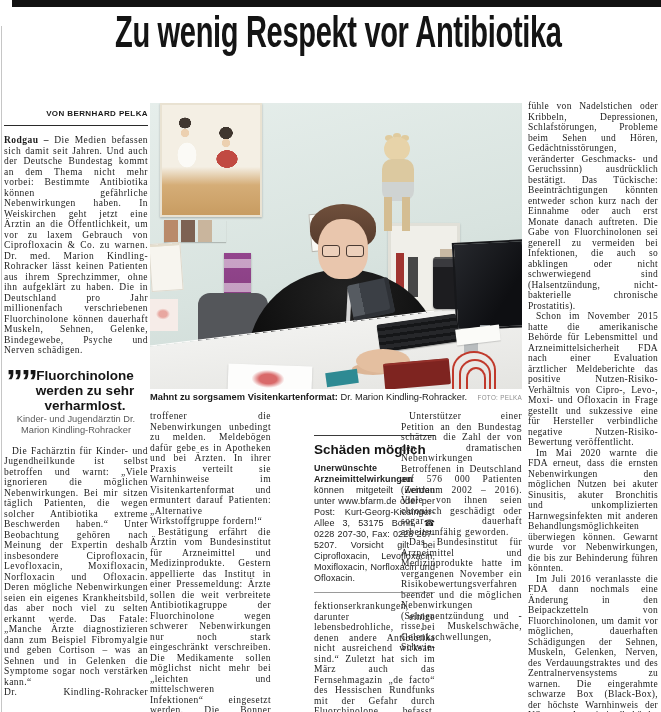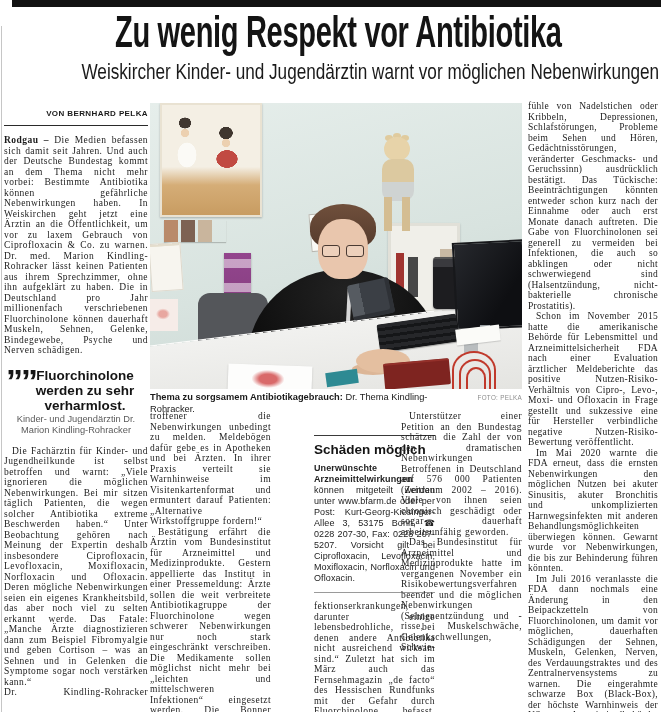--- a/index.html
+++ b/index.html
@@ -114,21 +114,20 @@
   .ph-wire .r3 { left:16px; bottom:0; width:16px; height:20px; }
 </style>
 </head>
 <body>
 
 <div class="page">
   <div class="topbar"></div>
   <div class="leftrule"></div>
 
   <h1 class="headline"><span>Zu wenig Respekt vor Antibiotika</span></h1>
-  <h2 class="subheadline"><span>Weiskircher Kinder- und Jugendärztin warnt vor möglichen Nebenwirkungen</span></h2>
 
   <div class="col col1">
     <div class="bylinewrap">
       <span class="byline">VON BERNHARD PELKA</span>
     </div>
     <p><b class="dateline">Rodgau – </b><span>Die Medien befassen sich damit seit Jahren. Und auch der Deutsche Bundestag kommt an dem Thema nicht mehr vorbei: Bestimmte Antibiotika können gefährliche Nebenwirkungen haben. In Weiskirchen geht jetzt eine Ärztin an die Öffentlichkeit, um vor zu laxem Gebrauch von Ciprofloxacin &amp; Co. zu warnen. Dr. med. Marion Kindling-Rohracker lässt keinen Patienten aus ihrem Sprechzimmer, ohne ihn aufgeklärt zu haben. Die in Deutschland pro Jahr millionenfach verschriebenen Fluorchinolone können dauerhaft Muskeln, Sehnen, Gelenke, Bindegewebe, Psyche und Nerven schädigen.</span></p>
     <div class="pullquote">
       <span class="qmark">””</span>
       <div class="qtext">Fluorchinolone werden zu sehr verharmlost.</div>
       <div class="qattr">Kinder- und Jugendärztin Dr. Marion Kindling-Rohracker</div>
@@ -174,21 +173,21 @@
     <div class="ph-teal"></div>
     <div class="ph-folder"></div>
     <div class="ph-wire">
         <i class="r1"></i>
         <i class="r2"></i>
         <i class="r3"></i>
       </div>
   </div>
 
   <div class="caption">
-    <span><b>Thema zu sorgsamem Antibiotikagebrauch:</b><span> Dr. Thema Kindling-Rohracker.</span></span>
+    <span><b>Mahnt zu sorgsamem Visitenkartenformat:</b><span> Dr. Marion Kindling-Rohracker.</span></span>
     <span class="credit">FOTO: PELKA</span>
   </div>
 
   <div class="col col2">
     <p>troffener die Nebenwirkungen unbedingt zu melden. Meldebögen dafür gebe es in Apotheken und bei Ärzten. In ihrer Praxis verteilt sie Warnhinweise im Visitenkartenformat und ermuntert darauf Patienten: „Alternative Wirkstoffgruppe fordern!“</p>
     <p class="ind">Bestätigung erfährt die Ärztin vom Bundesinstitut für Arzneimittel und Medizinprodukte. Gestern appellierte das Institut in einer Pressemeldung: Ärzte sollen die weit verbreitete Antibiotikagruppe der Fluorchinolone wegen schwerer Nebenwirkungen nur noch stark eingeschränkt verschreiben. Die Medikamente sollen möglichst nicht mehr bei „leichten und mittelschweren Infektionen“ eingesetzt werden. Die Bonner Behörde stellte aber auch klar: „Fluorchinolone sind eine wichtige</p>
   </div>
 
   <div class="col col3">
     <div class="infobox">

